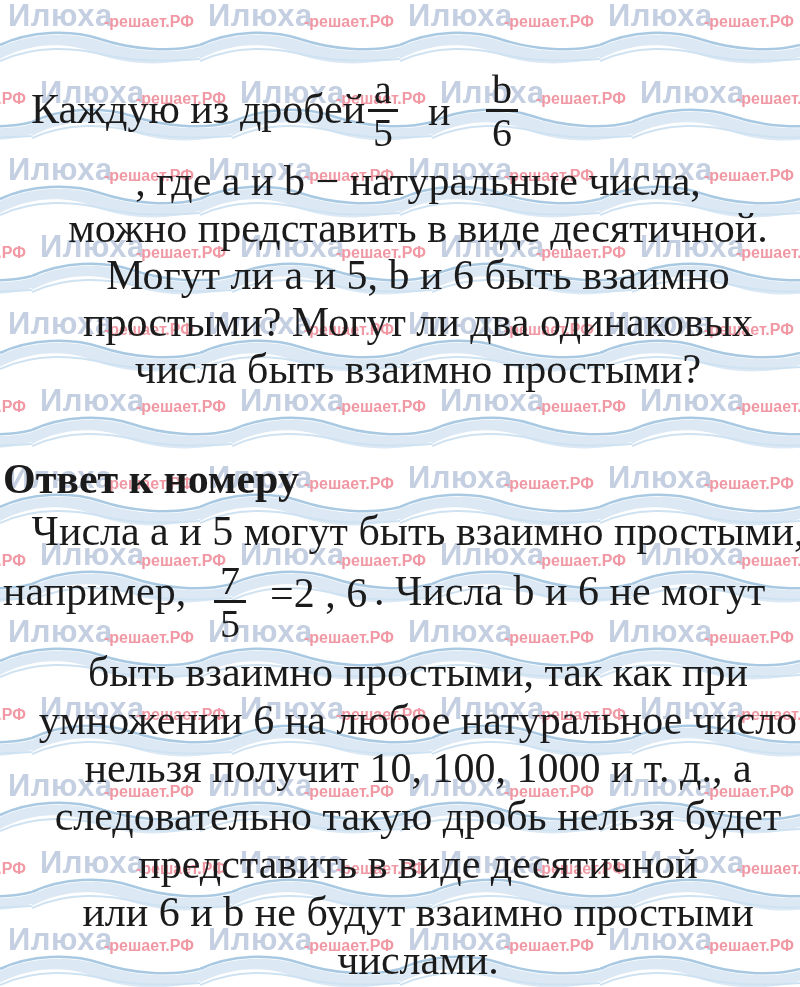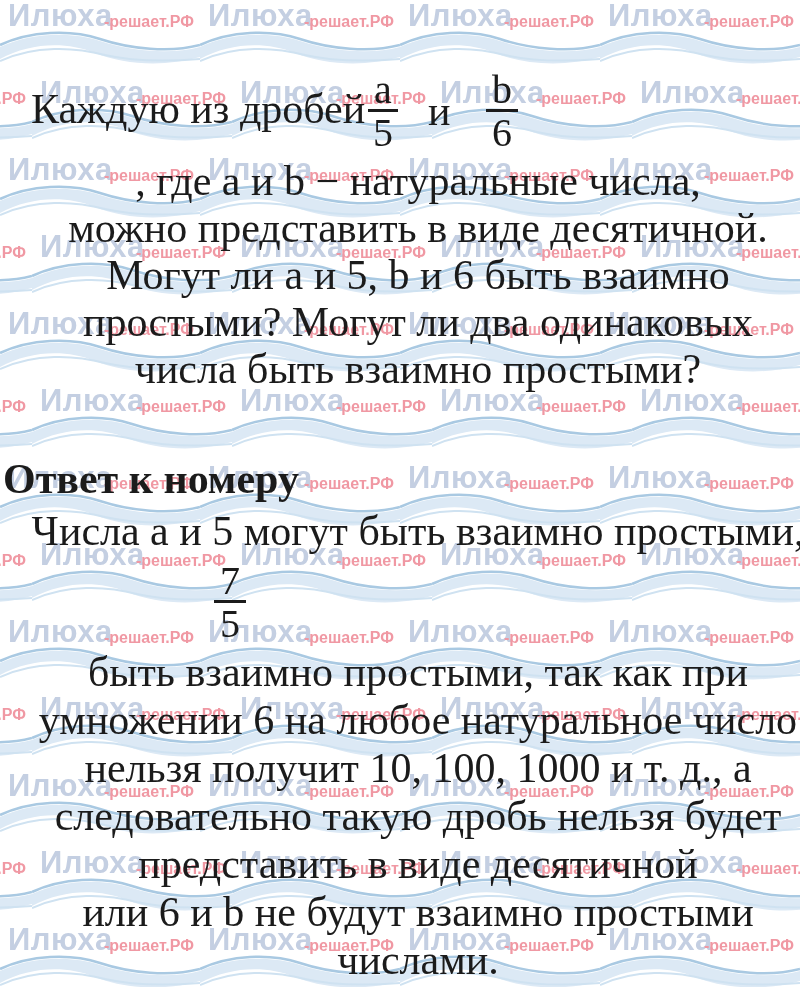--- a/index.html
+++ b/index.html
@@ -591,27 +591,30 @@
     <div class="block task-body">, где a и b − натуральные числа,
 можно представить в виде десятичной.
 Могут ли a и 5, b и 6 быть взаимно
 простыми? Могут ли два одинаковых
 числа быть взаимно простыми?</div>
 
     <div class="answer-heading">Ответ к номеру</div>
 
     <div class="answer-line1">Числа a и 5 могут быть взаимно простыми,</div>
 
+    <span class="eq-prefix">например,</span>
 
     <span class="frac frac-13-5">
       <span class="num">7</span>
       <span class="den">5</span>
     </span>
 
-
+    <span class="eq-equals">=2 , 6</span>
+
+    <span class="eq-suffix">. Числа b и 6 не могут</span>
 
     <div class="block answer-body">быть взаимно простыми, так как при
 умножении 6 на любое натуральное число
 нельзя получит 10, 100, 1000 и т. д., а
 следовательно такую дробь нельзя будет
 представить в виде десятичной
 или 6 и b не будут взаимно простыми
 числами.</div>
 
   </div>

